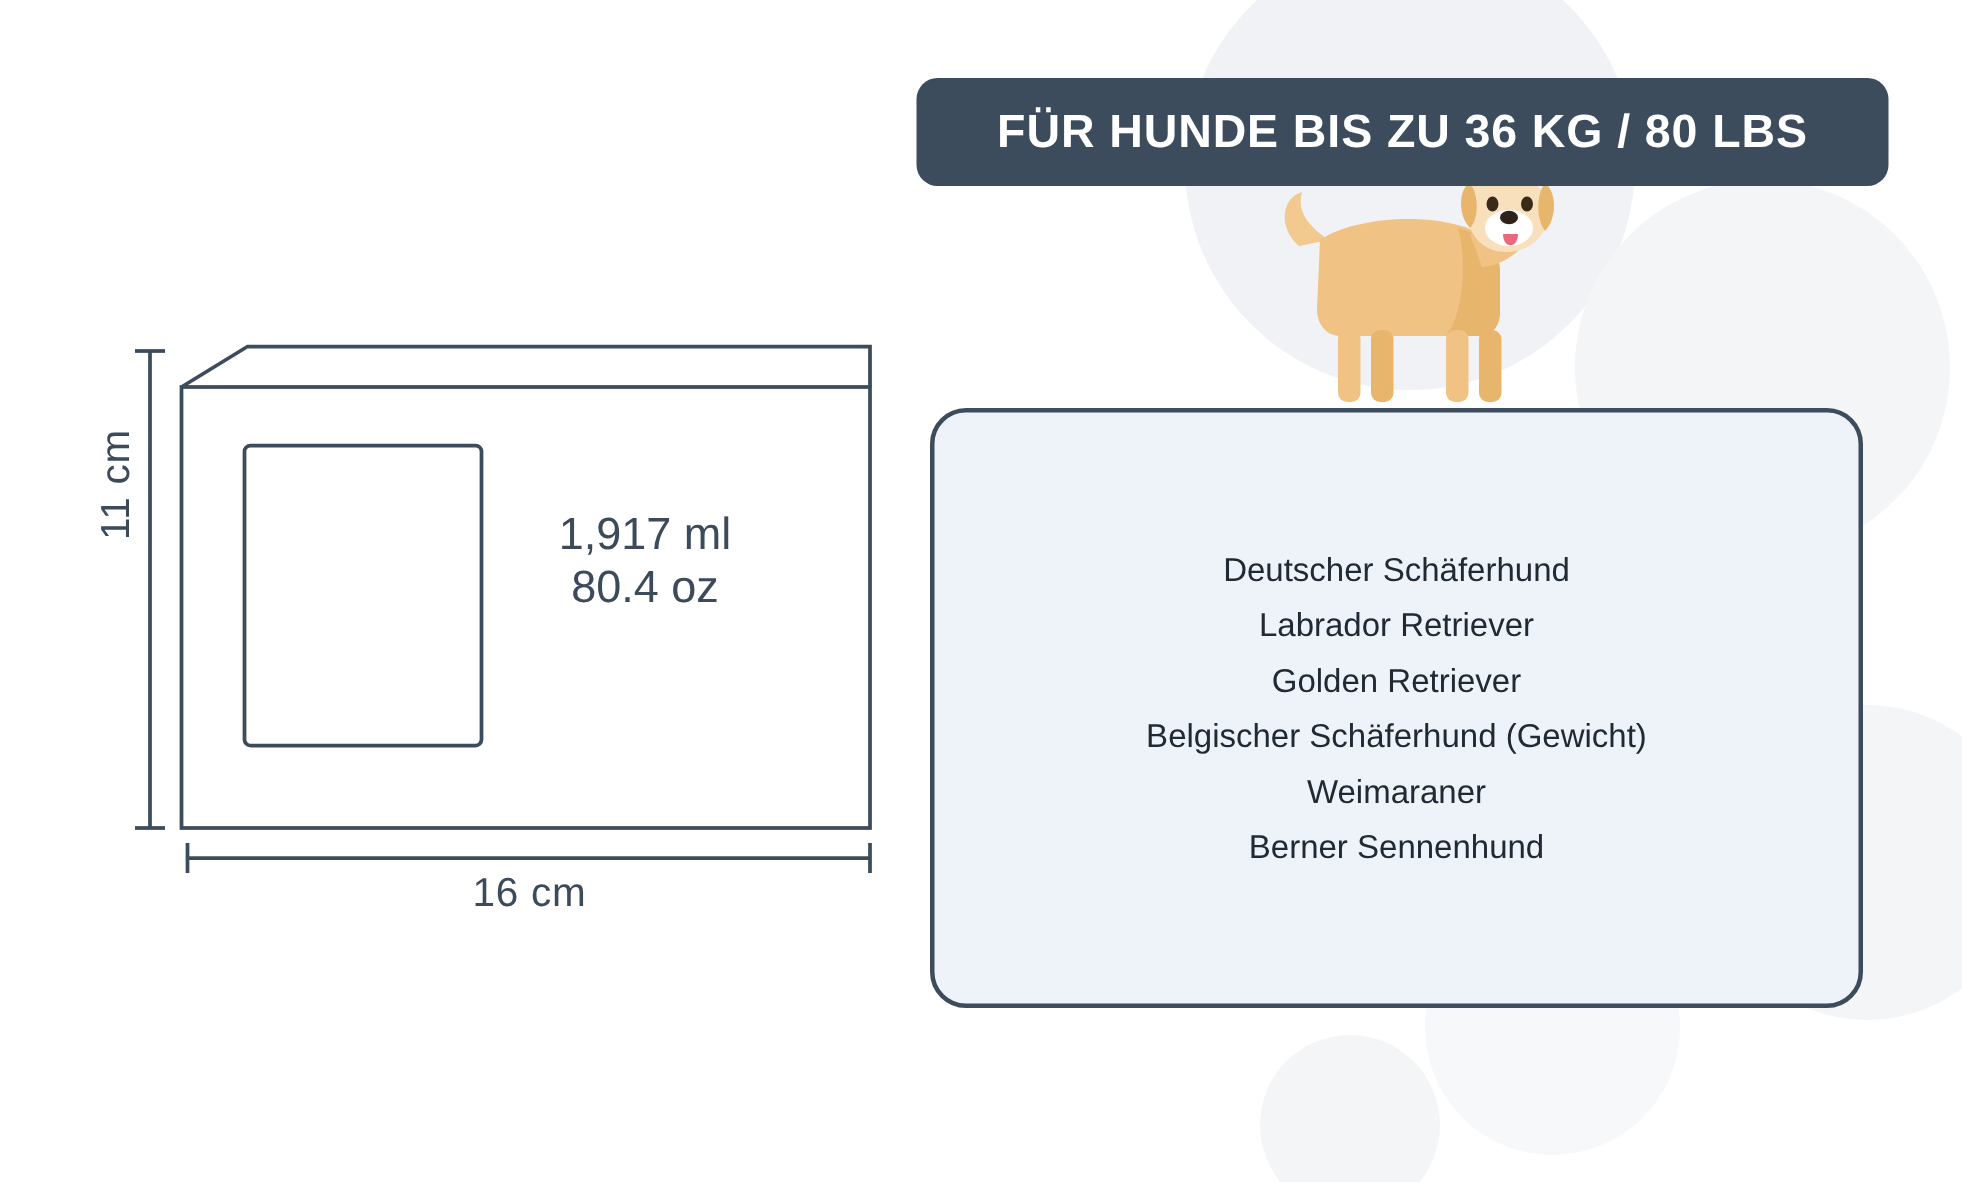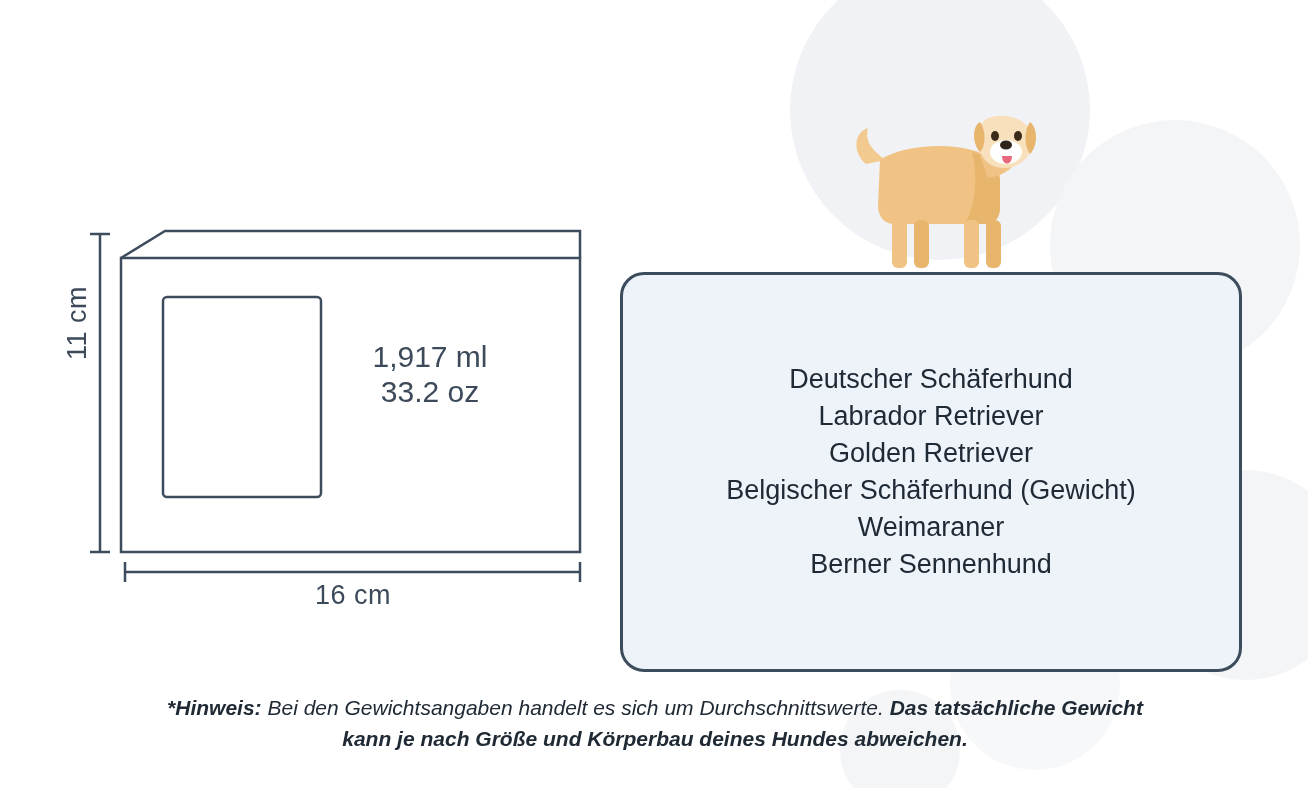--- a/index.html
+++ b/index.html
@@ -110,21 +110,21 @@
     z-index: 2;
     display: flex;
     flex-direction: column;
     align-items: center;
     justify-content: center;
     padding: 10px 14px;
     box-sizing: border-box;
   }
   .breed {
     color: #202a35;
-    font-size: 27px;
+    font-size: 22px;
     line-height: 37px;
     text-align: center;
     white-space: nowrap;
   }
 
   
   .footnote {
     position: absolute;
     left: 150px; top: 692px;
     width: 1010px;
@@ -164,24 +164,27 @@
       <path d="M61 58 L105 31 L520 31 L520 58" fill="none" stroke="#3d4c5c" stroke-width="2.5"></path>
 
       <rect x="103" y="97" width="158" height="200" rx="4" fill="none" stroke="#3d4c5c" stroke-width="2.5"></rect>
     </svg>
 
     <div class="dim-label dim-height">11 cm</div>
     <div class="dim-label dim-width">16 cm</div>
 
     <div class="vol-block">
       <div>1,917 ml</div>
-      <div>33.2 oz</div>
+      <div>80.4 oz</div>
     </div>
   </div>
 
+  <div class="header-pill">
+    <span>FÜR HUNDE BIS ZU 36 KG / 80 LBS</span>
+  </div>
 
   <svg class="dog" viewBox="0 0 190 165">
 
     <path d="M18 52 C4 40 6 20 20 16 C16 30 26 40 38 48 Z" fill="#f2c98e"></path>
 
     <path d="M32 48 C52 34 96 30 124 38 C140 42 150 52 152 66 L152 96 C152 106 146 112 138 112
              L46 112 C36 112 30 104 30 94 Z" fill="#f0c385"></path>
 
     <path d="M124 40 C140 44 150 54 152 68 L152 96 C152 106 146 112 138 112 L116 112
              C128 96 130 62 124 40 Z" fill="#e8b56d"></path>
@@ -209,17 +212,14 @@
 
   <div class="breeds-card">
     <div class="breed">Deutscher Schäferhund</div>
     <div class="breed">Labrador Retriever</div>
     <div class="breed">Golden Retriever</div>
     <div class="breed">Belgischer Schäferhund (Gewicht)</div>
     <div class="breed">Weimaraner</div>
     <div class="breed">Berner Sennenhund</div>
   </div>
 
-  <div class="footnote">
-    <b>*Hinweis:</b><span> Bei den Gewichtsangaben handelt es sich um Durchschnittswerte. </span><b>Das tatsächliche Gewicht kann je nach Größe und Körperbau deines Hundes abweichen.</b>
-  </div>
 
 </div>
 
 </body></html>

